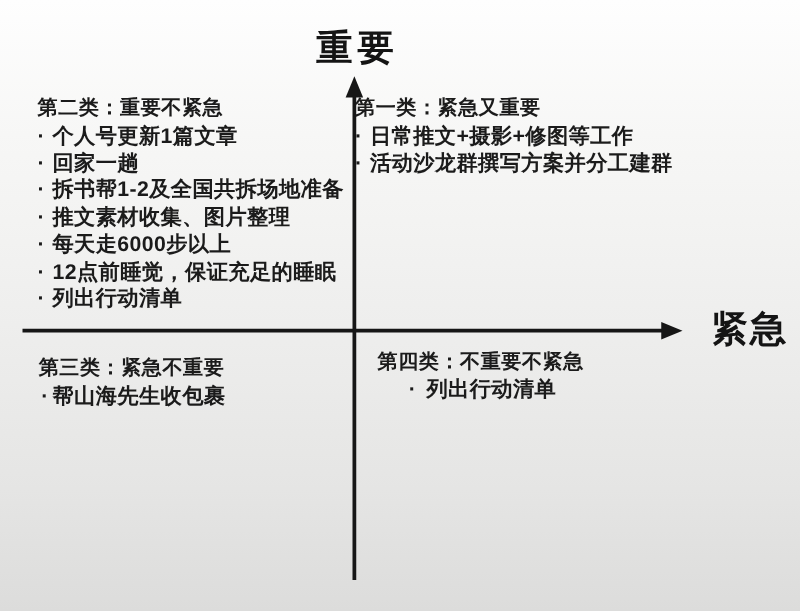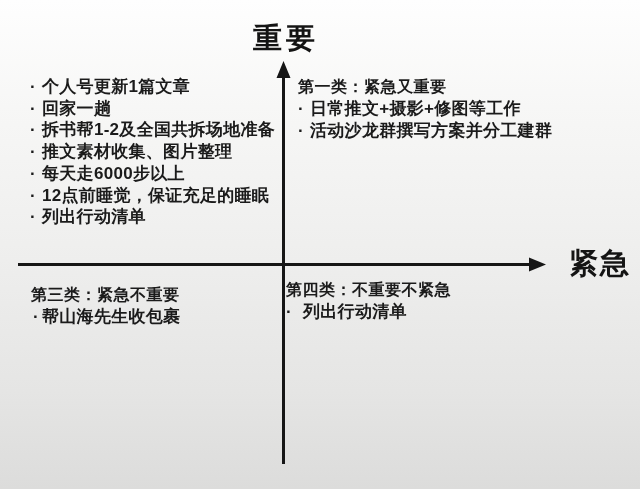--- a/index.html
+++ b/index.html
@@ -45,40 +45,41 @@
     font-weight: 700;
     line-height: 21.7px;
     letter-spacing: 0.3px;
   }
   .bullet {
     display: inline-block;
     width: 12px;
     font-weight: 700;
   }
   .quad.q2 { left: 30px; top: 76px; }
-  .quad.q1 { left: 298px; top: 76px; }
+  .quad.q1 { left: 284px; top: 76px; }
   .quad.q3 { left: 30px; top: 284px; text-align: center; }
-  .quad.q4 { left: 286px; top: 279px; }
+  .quad.q4 { left: 302px; top: 279px; text-align: center; }
 </style>
 </head>
 <body>
 
 <div class="canvas">
 
   <svg class="axis-svg" viewBox="0 0 640 489" xmlns="http://www.w3.org/2000/svg">
     <line x1="283.5" y1="75" x2="283.5" y2="464" stroke-width="3" stroke="#161616"></line>
     <polygon points="283.5,61 276.5,78 290.5,78" fill="#161616"></polygon>
     <line x1="18" y1="264.5" x2="532" y2="264.5" stroke-width="3" stroke="#161616"></line>
     <polygon points="546,264.5 529,257.5 529,271.5" fill="#161616"></polygon>
   </svg>
 
   <div class="axis-label vertical">重要</div>
   <div class="axis-label horizontal">紧急</div>
 
   <div class="quad q2">
+    <div class="q-title">第二类：重要不紧急</div>
     <div class="q-item"><span class="bullet">·</span><span>个人号更新1篇文章</span></div>
     <div class="q-item"><span class="bullet">·</span><span>回家一趟</span></div>
     <div class="q-item"><span class="bullet">·</span><span>拆书帮1-2及全国共拆场地准备</span></div>
     <div class="q-item"><span class="bullet">·</span><span>推文素材收集、图片整理</span></div>
     <div class="q-item"><span class="bullet">·</span><span>每天走6000步以上</span></div>
     <div class="q-item"><span class="bullet">·</span><span>12点前睡觉，保证充足的睡眠</span></div>
     <div class="q-item"><span class="bullet">·</span><span>列出行动清单</span></div>
   </div>
 
   <div class="quad q1">

